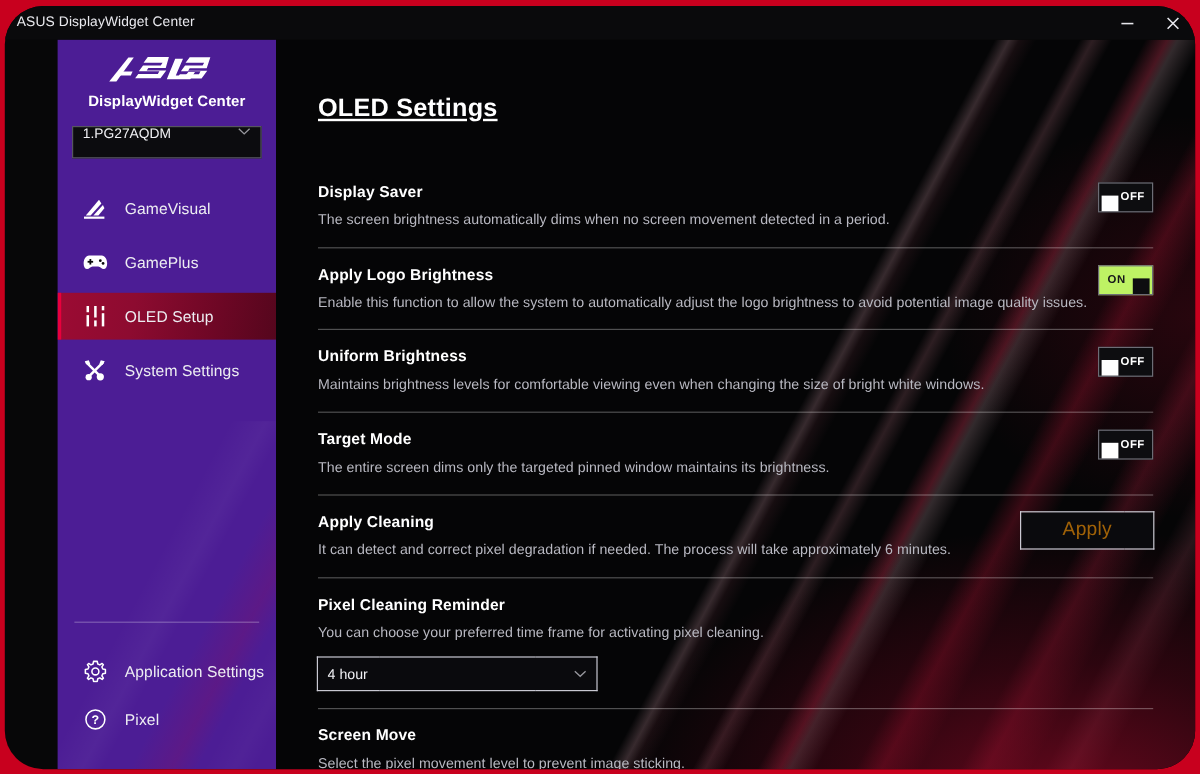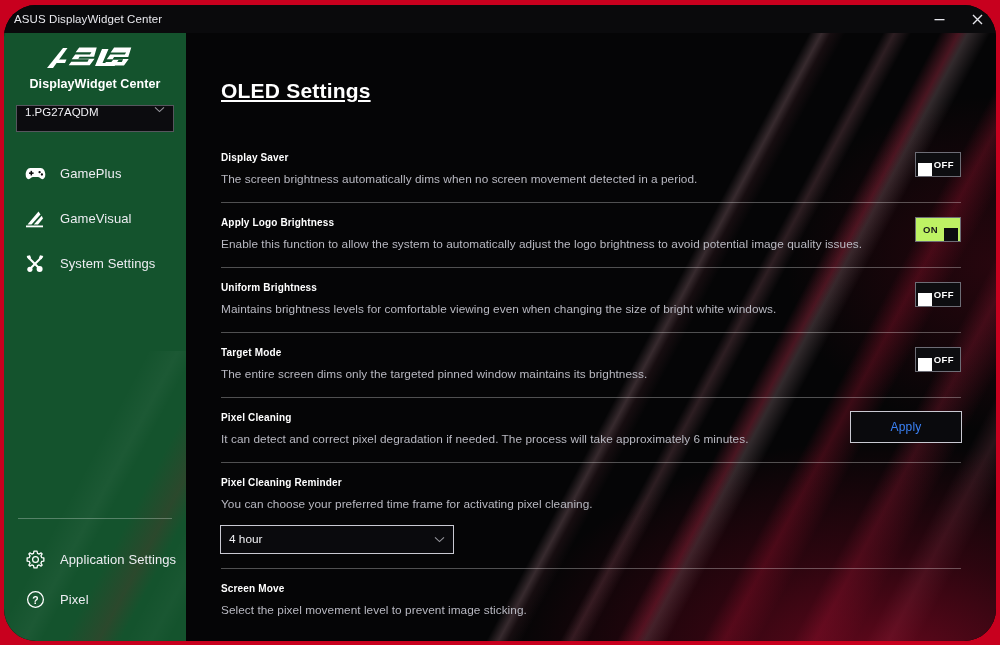--- a/index.html
+++ b/index.html
@@ -61,25 +61,26 @@
   .wc-btn svg { display: block; }
 
   
   #body-split { flex: 1 1 auto; display: flex; min-height: 0; position: relative; }
 
   
   #sidebar {
     position: relative;
     width: 182px;
     flex: 0 0 182px;
-    background: #14532d;
+    background: #4c1d95;
     display: flex;
     flex-direction: column;
     z-index: 20;
     overflow: hidden;
+    margin-left: 44px;
   }
   
   #sidebar::after {
     content: "";
     position: absolute;
     left: -40px; right: -40px; bottom: -40px;
     height: 330px;
     pointer-events: none;
     background:
       linear-gradient(118deg, transparent 42%, rgba(255,255,255,.035) 49%, transparent 53%),
@@ -214,21 +215,21 @@
     position: relative;
     min-height: 64px;
     padding: 14px 0 15px 0;
   }
   .row .divider {
     height: 1px;
     background: rgba(255,255,255,.30);
     margin-right: 0;
   }
   .row-title {
-    font-size: 10px;
+    font-size: 13px;
     font-weight: bold;
     color: #ffffff;
     letter-spacing: .15px;
     margin-bottom: 9px;
   }
   .row-desc {
     font-size: 11.8px;
     color: #b9b9c2;
     letter-spacing: .05px;
     line-height: 1.25;
@@ -292,22 +293,22 @@
     background: #c9c9d2;
   }
   .bracket > .edge-top { top: -1px; }
   .bracket > .edge-bot { bottom: -1px; }
 
   #apply-button {
     width: 110px; height: 30px;
     display: flex; align-items: center; justify-content: center;
   }
   #apply-button .btn-label {
-    font-size: 12px;
-    color: #3b82f6;
+    font-size: 16px;
+    color: #a16207;
     letter-spacing: .2px;
   }
 
   .dropdown {
     width: 232px; height: 27px;
     display: flex; align-items: center;
     padding: 0 8px;
     margin-top: 14px;
   }
   .dropdown .dd-label {
@@ -364,45 +365,60 @@
         <div id="monitor-select-wrap">
           <div id="monitor-select">
             <div id="monitor-select-label">1.PG27AQDM</div>
             <svg class="caret" width="11" height="7" viewBox="0 0 11 7">
               <path d="M1 1.3 L5.5 5.6 L10 1.3" stroke="#c4c4cc" stroke-width="1.1" fill="none"></path>
             </svg>
           </div>
         </div>
 
         <div id="nav">
+
+          <div class="nav-item">
+            <span class="nav-icon">
+              <svg width="20" height="18" viewBox="0 0 20 18">
+                <path d="M2.5 14.5 L13.5 1.5 L15.5 4.5 L6.5 14.5 Z" fill="#ffffff"></path>
+                <path d="M8.8 14.5 L16.8 5.8 L18 8.6 L13 14.5 Z" fill="#ffffff"></path>
+                <rect x="1" y="15.5" width="17" height="1.8" fill="#ffffff"></rect>
+              </svg>
+            </span>
+            <span class="nav-label">GameVisual</span>
+          </div>
 
           <div class="nav-item">
             <span class="nav-icon">
               <svg width="21" height="15" viewBox="0 0 21 15">
                 <path d="M5.2 2 H15.8 C18.4 2 20.3 5.2 20.3 8.6 C20.3 11.4 19.2 13.2 17.4 13.2 C15.6 13.2 14.6 11 12.9 11 H8.1 C6.4 11 5.4 13.2 3.6 13.2 C1.8 13.2 0.7 11.4 0.7 8.6 C0.7 5.2 2.6 2 5.2 2 Z" fill="#ffffff"></path>
                 <rect x="4" y="6.4" width="4.6" height="1.5" fill="#0a0a0c"></rect>
                 <rect x="5.55" y="4.85" width="1.5" height="4.6" fill="#0a0a0c"></rect>
                 <circle cx="14.6" cy="6.2" r="1.15" fill="#0a0a0c"></circle>
                 <circle cx="16.9" cy="8.5" r="1.15" fill="#0a0a0c"></circle>
               </svg>
             </span>
             <span class="nav-label">GamePlus</span>
           </div>
 
-          <div class="nav-item">
+          <div class="nav-item active">
             <span class="nav-icon">
-              <svg width="20" height="18" viewBox="0 0 20 18">
-                <path d="M2.5 14.5 L13.5 1.5 L15.5 4.5 L6.5 14.5 Z" fill="#ffffff"></path>
-                <path d="M8.8 14.5 L16.8 5.8 L18 8.6 L13 14.5 Z" fill="#ffffff"></path>
-                <rect x="1" y="15.5" width="17" height="1.8" fill="#ffffff"></rect>
+              <svg width="19" height="19" viewBox="0 0 19 19">
+                <g fill="#ffffff">
+                  <rect x="2.1" y="1" width="2.1" height="5.2"></rect>
+                  <rect x="2.1" y="8.6" width="2.1" height="9.4"></rect>
+                  <rect x="8.45" y="1" width="2.1" height="9.6"></rect>
+                  <rect x="8.45" y="13" width="2.1" height="5"></rect>
+                  <rect x="14.8" y="1" width="2.1" height="3.6"></rect>
+                  <rect x="14.8" y="7" width="2.1" height="11"></rect>
+                </g>
               </svg>
             </span>
-            <span class="nav-label">GameVisual</span>
-          </div>
-
+            <span class="nav-label">OLED Setup</span>
+          </div>
 
           <div class="nav-item">
             <span class="nav-icon">
               <svg width="20" height="20" viewBox="0 0 20 20">
                 <g stroke="#ffffff" stroke-width="2.1" fill="none" stroke-linecap="round">
                   <path d="M3.2 3.2 L13.2 13.2"></path>
                   <path d="M16.6 3.2 L6.6 13.2"></path>
                 </g>
                 <path d="M1.6 2.1 L5.0 1.2 L6.2 4.2 L3.6 5.2 Z" fill="#ffffff"></path>
                 <path d="M18.3 2.1 L15.0 1.2 L13.8 4.2 L16.4 5.2 Z" fill="#ffffff"></path>
@@ -499,21 +515,21 @@
                   <span class="knob"></span>
                   <span class="tg-label">OFF</span>
                 </div>
               </div>
             </div>
             <div class="divider"></div>
           </div>
 
           <div class="row">
             <div class="row-inner">
-              <div class="row-title">Pixel Cleaning</div>
+              <div class="row-title">Apply Cleaning</div>
               <div class="row-desc">It can detect and correct pixel degradation if needed. The process will take approximately 6 minutes.</div>
               <div class="row-control">
                 <div id="apply-button" class="bracket">
                   <span class="edge-top"></span>
                     <span class="edge-bot"></span>
                   <span class="btn-label">Apply</span>
                 </div>
               </div>
             </div>
             <div class="divider"></div>

